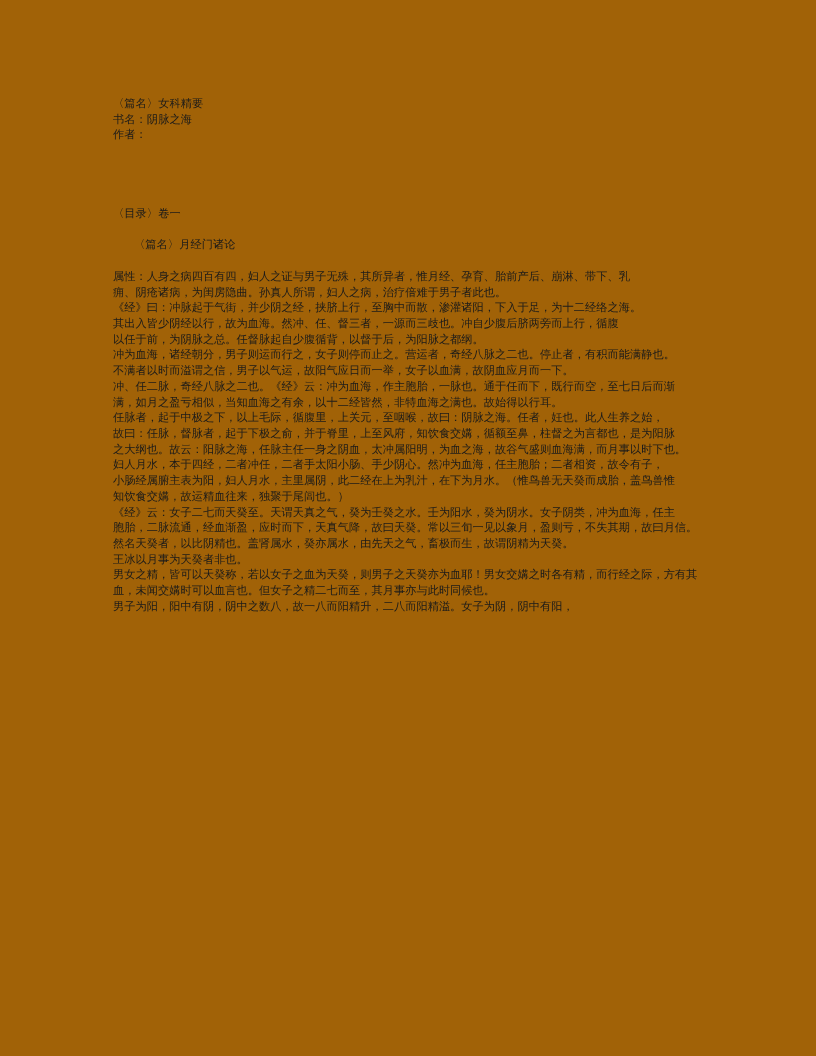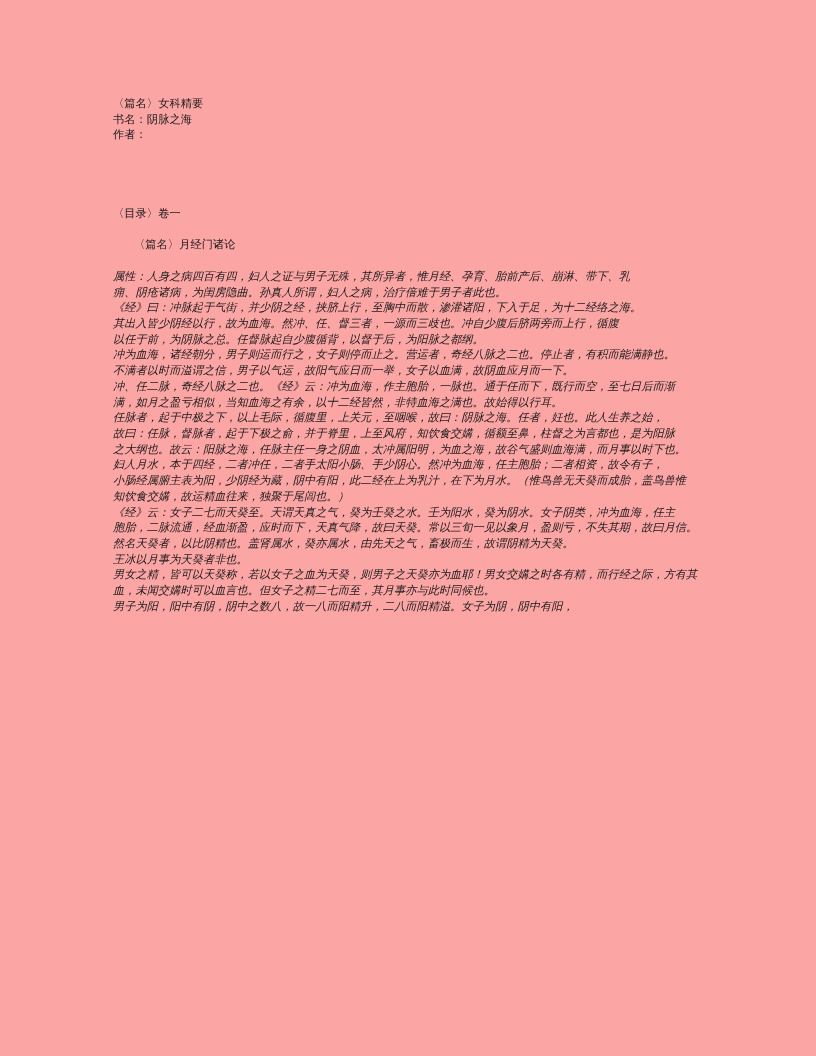--- a/index.html
+++ b/index.html
@@ -14,21 +14,21 @@
     font-family: "DejaVu Sans", "Liberation Sans", sans-serif;
     color: #1a1a1a;
     overflow: hidden;
   }
   .page {
     position: absolute;
     left: 0;
     top: 0;
     width: 816px;
     height: 1056px;
-    background: #fca5a5;
+    background: #a16207;
   }
   .content {
     position: absolute;
     left: 113px;
     top: 96px;
     width: 600px;
   }
   .meta-block {
     margin: 0;
   }
@@ -52,21 +52,20 @@
   }
   .section-title {
     font-size: 11.2px;
     line-height: 15.6px;
     white-space: pre-wrap;
     letter-spacing: 0.1px;
     margin-left: 21px;
   }
   .body-block {
     margin-top: 16px;
-    font-style: italic;
   }
   .body-line {
     font-size: 11.2px;
     line-height: 15.7px;
     white-space: pre-wrap;
     letter-spacing: 0.05px;
   }
 </style>
 </head>
 <body>
@@ -95,21 +94,21 @@
         <div class="body-line">其出入皆少阴经以行，故为血海。然冲、任、督三者，一源而三歧也。冲自少腹后脐两旁而上行，循腹</div>
         <div class="body-line">以任于前，为阴脉之总。任督脉起自少腹循背，以督于后，为阳脉之都纲。</div>
         <div class="body-line">冲为血海，诸经朝分，男子则运而行之，女子则停而止之。营运者，奇经八脉之二也。停止者，有积而能满静也。</div>
         <div class="body-line">不满者以时而溢谓之信，男子以气运，故阳气应日而一举，女子以血满，故阴血应月而一下。</div>
         <div class="body-line">冲、任二脉，奇经八脉之二也。《经》云：冲为血海，作主胞胎，一脉也。通于任而下，既行而空，至七日后而渐</div>
         <div class="body-line">满，如月之盈亏相似，当知血海之有余，以十二经皆然，非特血海之满也。故始得以行耳。</div>
         <div class="body-line">任脉者，起于中极之下，以上毛际，循腹里，上关元，至咽喉，故曰：阴脉之海。任者，妊也。此人生养之始，</div>
         <div class="body-line">故曰：任脉，督脉者，起于下极之俞，并于脊里，上至风府，知饮食交媾，循额至鼻，柱督之为言都也，是为阳脉</div>
         <div class="body-line">之大纲也。故云：阳脉之海，任脉主任一身之阴血，太冲属阳明，为血之海，故谷气盛则血海满，而月事以时下也。</div>
         <div class="body-line">妇人月水，本于四经，二者冲任，二者手太阳小肠、手少阴心。然冲为血海，任主胞胎；二者相资，故令有子，</div>
-        <div class="body-line">小肠经属腑主表为阳，少阴经为藏，阴中有阳，此二经在上为乳汁，在下为月水。（惟鸟兽无天癸而成胎，盖鸟兽惟</div>
+        <div class="body-line">小肠经属腑主表为阳，妇人月水，主里属阴，此二经在上为乳汁，在下为月水。（惟鸟兽无天癸而成胎，盖鸟兽惟</div>
         <div class="body-line">知饮食交媾，故运精血往来，独聚于尾闾也。）</div>
         <div class="body-line">《经》云：女子二七而天癸至。天谓天真之气，癸为壬癸之水。壬为阳水，癸为阴水。女子阴类，冲为血海，任主</div>
         <div class="body-line">胞胎，二脉流通，经血渐盈，应时而下，天真气降，故曰天癸。常以三旬一见以象月，盈则亏，不失其期，故曰月信。</div>
         <div class="body-line">然名天癸者，以比阴精也。盖肾属水，癸亦属水，由先天之气，畜极而生，故谓阴精为天癸。</div>
         <div class="body-line">王冰以月事为天癸者非也。</div>
         <div class="body-line">男女之精，皆可以天癸称，若以女子之血为天癸，则男子之天癸亦为血耶！男女交媾之时各有精，而行经之际，方有其</div>
         <div class="body-line">血，未闻交媾时可以血言也。但女子之精二七而至，其月事亦与此时同候也。</div>
         <div class="body-line">男子为阳，阳中有阴，阴中之数八，故一八而阳精升，二八而阳精溢。女子为阴，阴中有阳，</div>
       </div>
 

